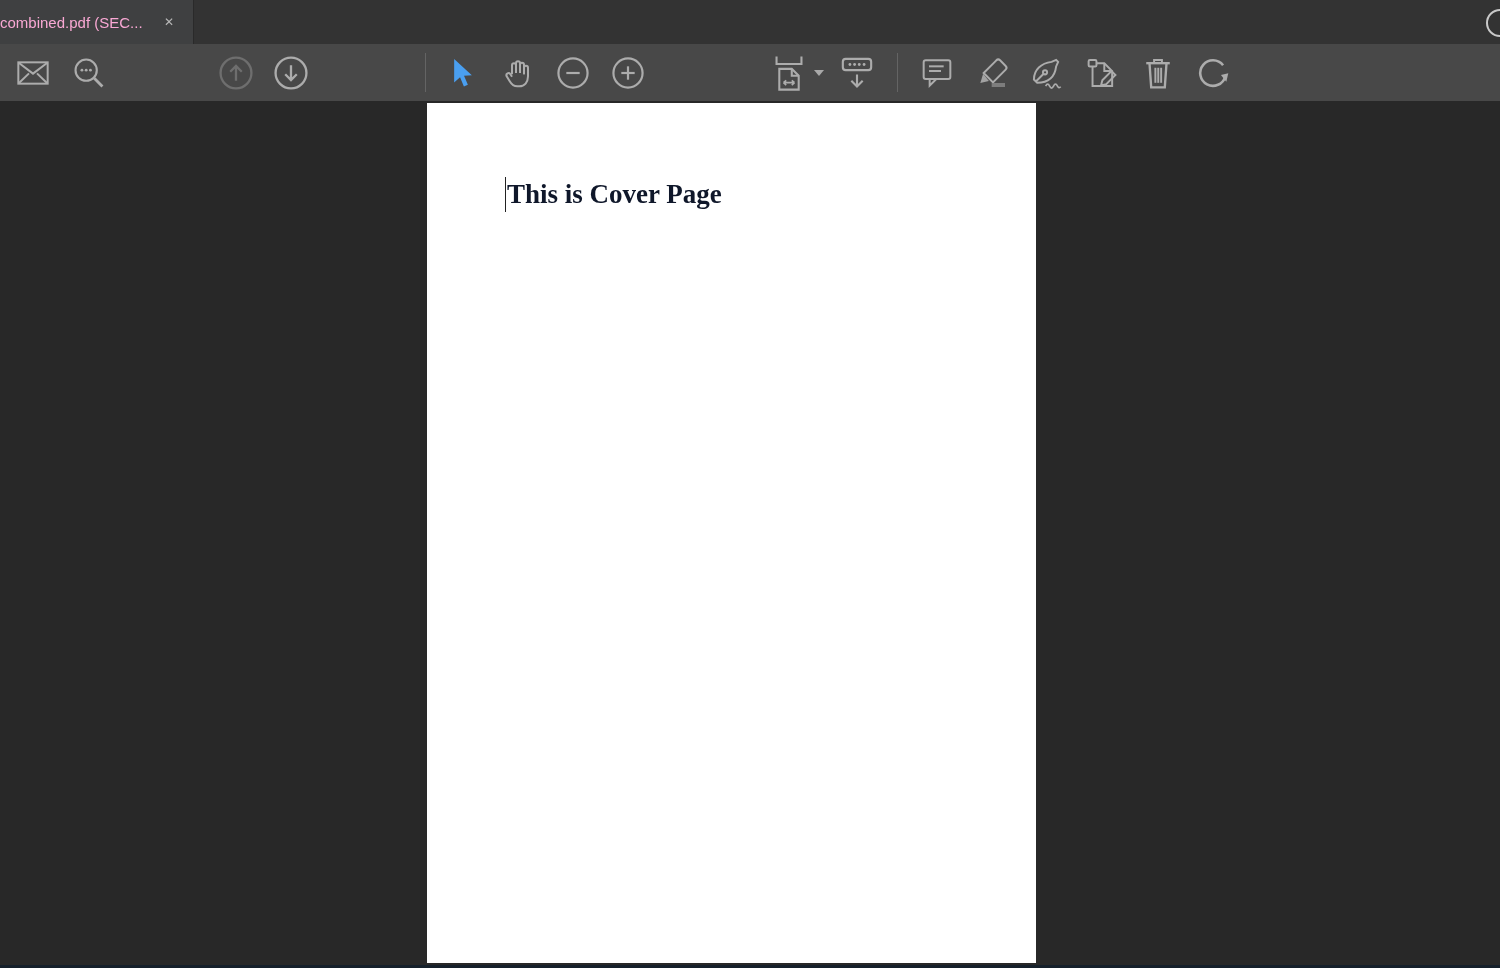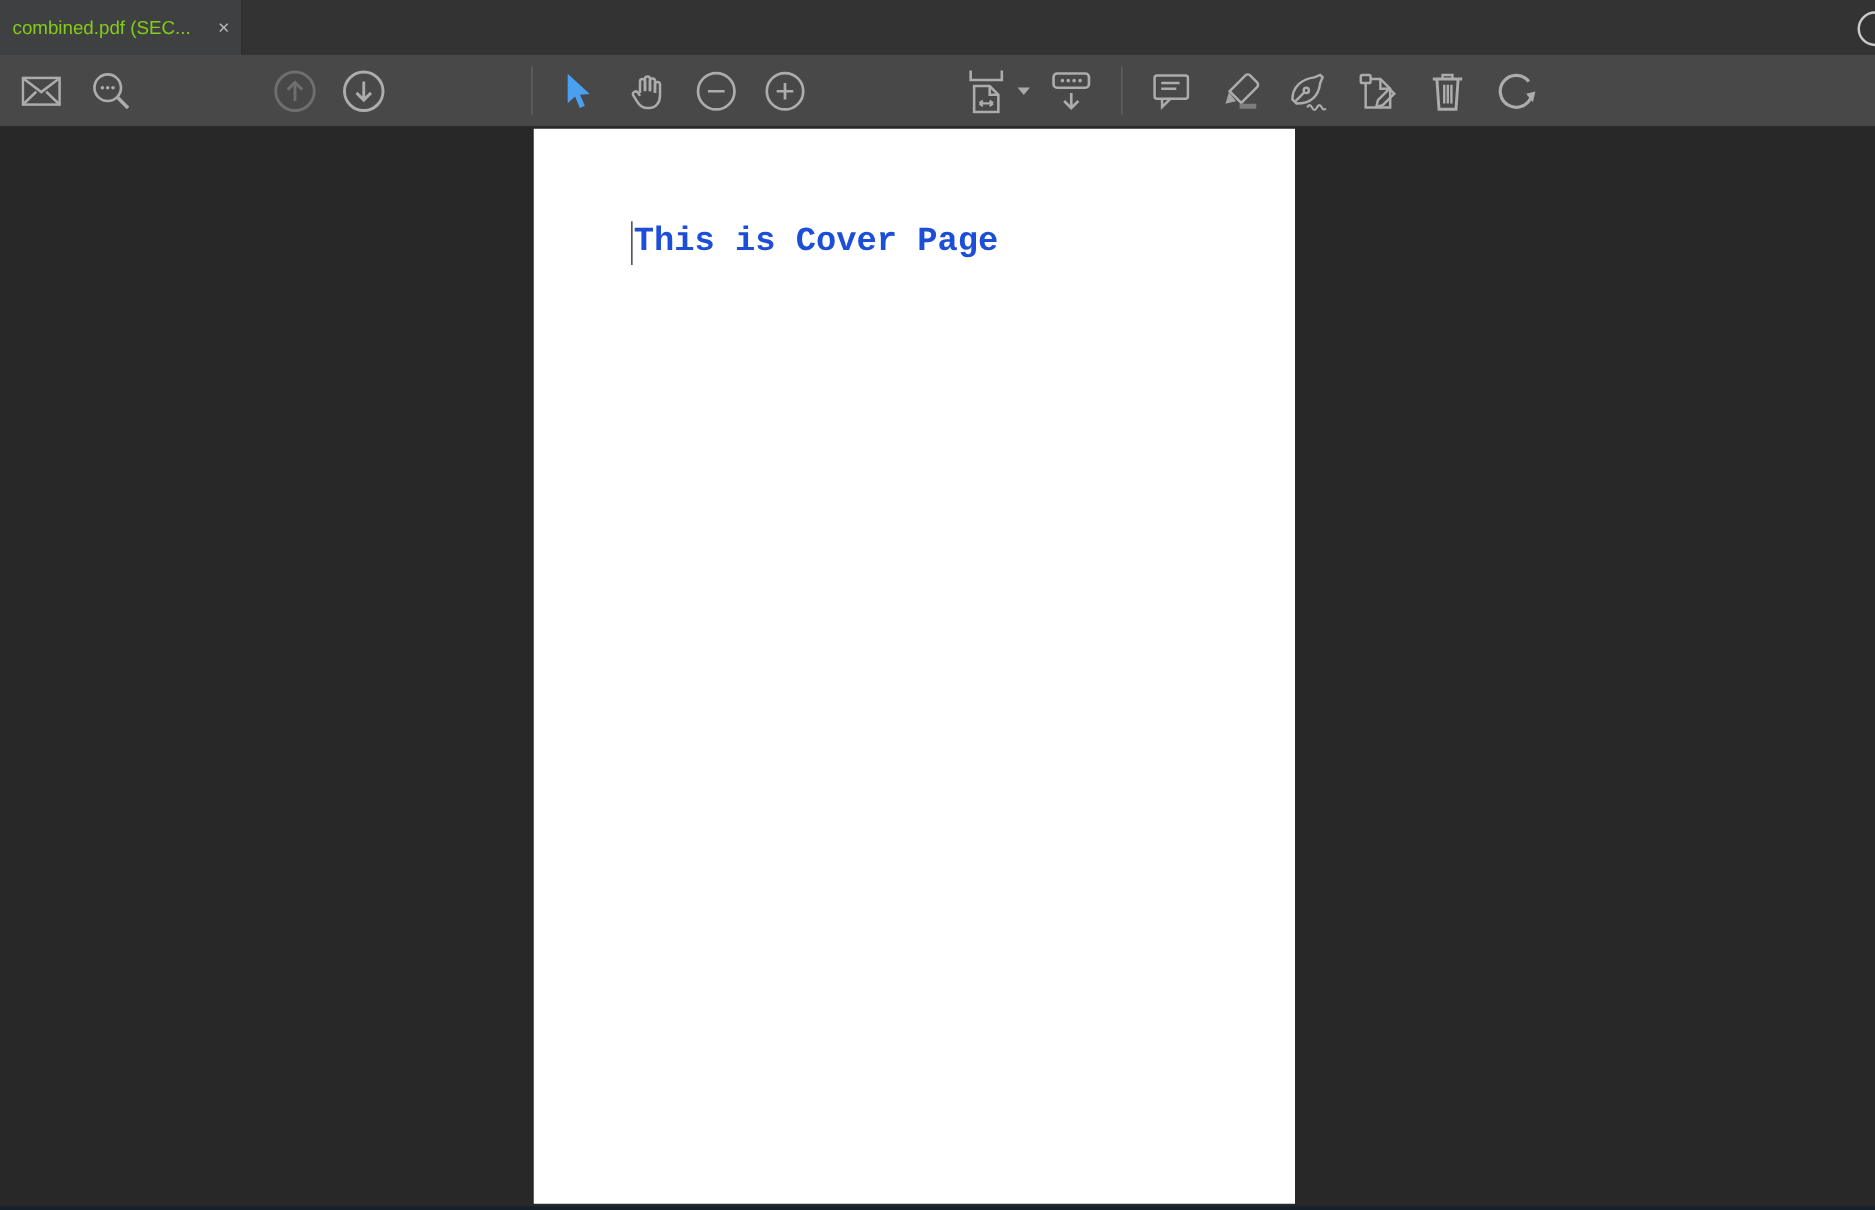--- a/index.html
+++ b/index.html
@@ -3,21 +3,21 @@
 <meta charset="utf-8">
 <style>
   html,body{margin:0;padding:0;}
   body{font-family:"Liberation Sans",sans-serif;}
   .app{position:relative;width:1500px;height:968px;background:#282828;overflow:hidden;}
 
   
   .tabbar{position:absolute;left:0;top:0;width:1500px;height:44px;background:#333333;}
   .tab{position:absolute;left:0;top:0;width:193px;height:44px;background:#3f4041;
        border-right:1px solid #2a2a2a;display:flex;align-items:center;cursor:default;}
-  .tab-label{color:#84cc16;font-size:15px;padding-left:10px;white-space:nowrap;overflow:hidden;width:158px;}
+  .tab-label{color:#f9a8d4;font-size:15px;padding-left:0;white-space:nowrap;overflow:hidden;width:158px;}
   .tab-close{color:#b8b8b8;font-size:12px;margin-left:2px;padding:2px 4px;cursor:pointer;}
   .corner-circle{position:absolute;right:-14px;top:9px;width:24px;height:24px;border:2px solid #c9c9c9;border-radius:50%;}
 
   
   .toolbar{position:absolute;left:0;top:44px;width:1500px;height:57px;background:#484848;}
   .tb-btn{position:absolute;top:8px;width:40px;height:41px;display:flex;align-items:center;
           justify-content:center;background:transparent;border:none;padding:0;cursor:pointer;}
   .tb-btn svg{display:block;}
   .sep{position:absolute;top:9px;width:1px;height:39px;background:#646464;}
   .icon-stroke{stroke:#acacac;fill:none;stroke-width:1.5;}
@@ -33,22 +33,22 @@
   .zoom-label{color:#e0e0e0;font-size:14px;font-family:"Liberation Sans",sans-serif;}
   .caret{width:0;height:0;border-left:5px solid transparent;border-right:5px solid transparent;
       border-top:6px solid #a9a9a9;}
   .fit-dd{position:absolute;left:766px;top:8px;width:64px;height:41px;display:flex;align-items:center;
       justify-content:center;gap:8px;background:transparent;border:none;cursor:pointer;}
 
   
   .docarea{position:absolute;left:0;top:101px;width:1500px;height:864px;background:#282828;}
   .page{position:absolute;left:427px;top:2px;width:609px;height:860px;background:#ffffff;}
   .text-cursor{position:absolute;left:78px;top:74px;width:1px;height:35px;background:#222;}
-  .page-title{position:absolute;left:80px;top:76px;font-family:Liberation Mono, monospace;
-      font-weight:bold;font-size:27px;color:#1d4ed8;white-space:nowrap;}
+  .page-title{position:absolute;left:80px;top:76px;font-family:Liberation Serif, serif;
+      font-weight:bold;font-size:27px;color:#0f172a;white-space:nowrap;}
   .bottom-strip{position:absolute;left:0;top:965px;width:1500px;height:3px;background:#15202b;}
 </style>
 </head>
 <body>
 
 <div class="app">
 
   <div class="tabbar">
     <div class="tab">
       <span class="tab-label">combined.pdf (SEC...</span>

